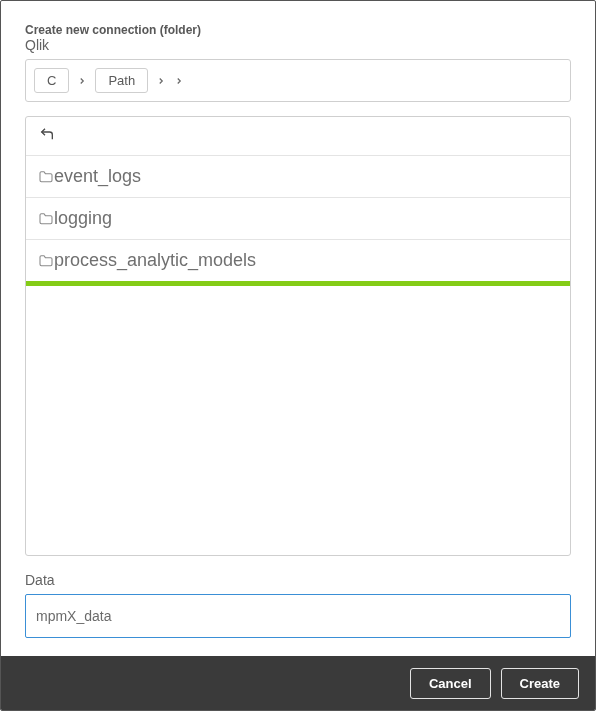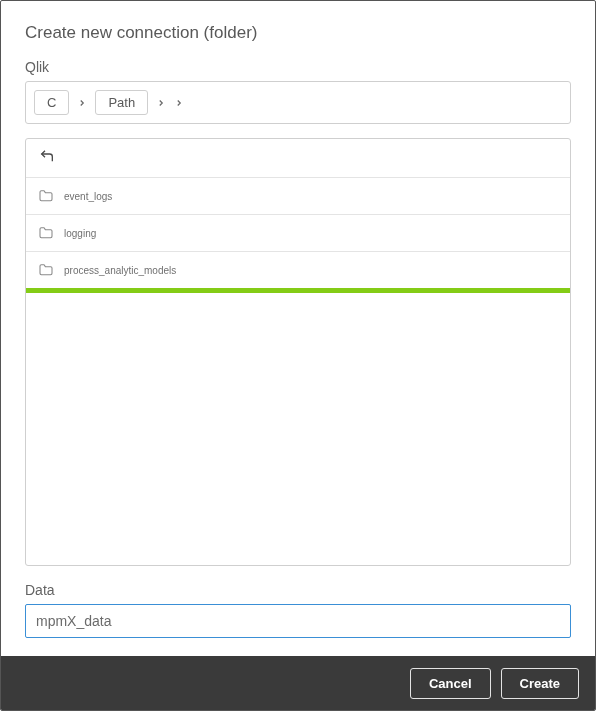--- a/index.html
+++ b/index.html
@@ -18,24 +18,23 @@
 
   .dialog-body {
     flex: 1;
     padding: 22px 24px 18px 24px;
     display: flex;
     flex-direction: column;
     overflow: hidden;
   }
 
   .title {
-    font-size: 17px;
-    font-weight: 400;
+    font-size: 12px;
+    font-weight: 700;
     color: #585858;
-    margin-bottom: 16px;
   }
 
   .section-label {
     font-size: 14px;
     color: #636363;
     margin-bottom: 6px;
   }
 
   .breadcrumb-box {
     border: 1px solid #cfcfcf;
@@ -79,33 +78,32 @@
     color: #4a4a4a;
     cursor: pointer;
     display: flex;
     align-items: center;
   }
 
   .folder-row {
     padding: 10px 12px;
     border-bottom: 1px solid #e4e4e4;
     color: #707070;
-    font-size: 10px;
-    display: flex;
-    align-items: center;
-    gap: 10px;
+    font-size: 18px;
+    display: flex;
+    align-items: center;
     cursor: pointer;
   }
   .folder-row:last-of-type { border-bottom: 5px solid #84cc16; }
 
   .folder-icon { color: #8a8a8a; display:flex; align-items:center; }
 
   .name-input {
     width: 100%;
-    height: 34px;
+    height: 44px;
     border: 1px solid #3a8fd6;
     border-radius: 2px;
     padding: 12px 10px;
     font-size: 14px;
     color: #6b6b6b;
     outline: none;
   }
 
   .footer {
     background: #3a3a3a;

